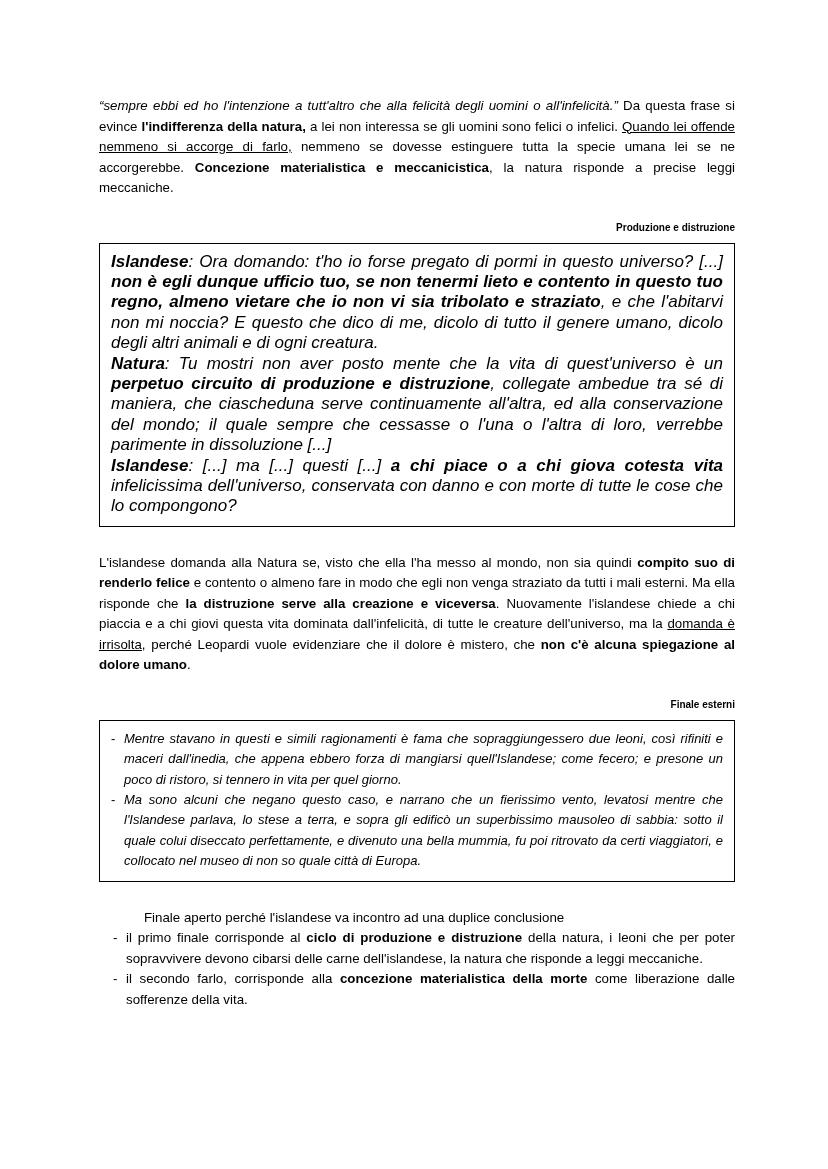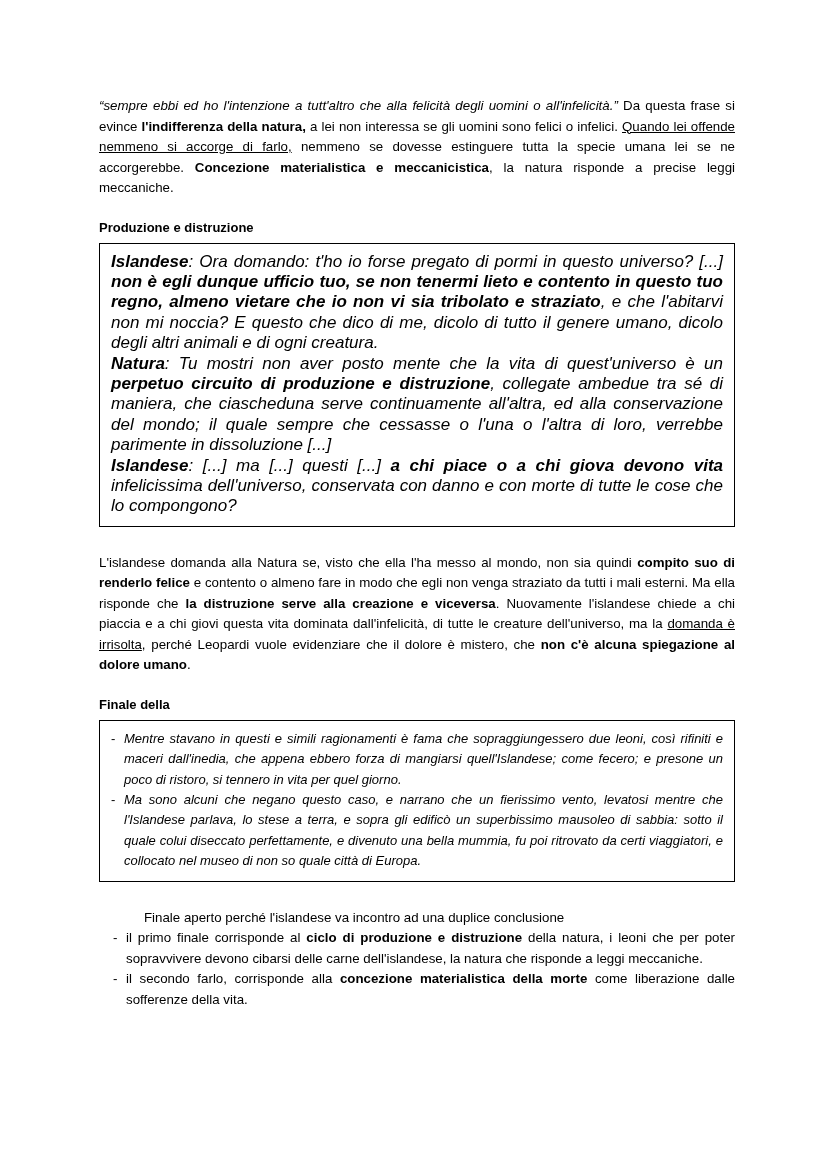--- a/index.html
+++ b/index.html
@@ -28,24 +28,25 @@
     text-align: justify;
     text-justify: inter-word;
   }
   .para b { font-weight: bold; }
   .para i { font-style: italic; }
   .para u { text-decoration: underline; }
   .gap-md { height: 20px; }
   .gap-lg { height: 26px; }
 
   .section-heading {
-    font-size: 13px;
+    font-size: 10px;
     font-weight: bold;
     line-height: 18px;
     margin: 0 0 6px 0;
+    text-align: right;
   }
 
   .quote-box {
     border: 1.6px solid #000000;
     padding: 8px 11px 9px 11px;
   }
   .quote-box .qline {
     margin: 0;
     font-size: 17px;
     line-height: 20.4px;
@@ -99,30 +100,30 @@
 
     <div class="para"><i style="font-style: italic;">“sempre ebbi ed ho l'intenzione a tutt'altro che alla felicità degli uomini o all'infelicità.”</i><span class="rom"> Da questa frase si evince </span><b class="rom">l'indifferenza della natura,</b><span class="rom"> a lei non interessa se gli uomini sono felici o infelici. </span><u class="rom">Quando lei offende nemmeno si accorge di farlo,</u><span class="rom">  nemmeno se dovesse estinguere tutta la specie umana lei se ne accorgerebbe. </span><b class="rom">Concezione materialistica e meccanicistica</b><span class="rom">, la natura risponde a precise leggi meccaniche.</span></div>
 
     <div class="gap-md"></div>
 
     <div class="section-heading">Produzione e distruzione</div>
 
     <div class="quote-box">
       <div class="qline"><span class="speaker">Islandese</span><i style="font-style: italic;">: Ora domando: t'ho io forse pregato di pormi in questo universo? [...] </i><b style="font-style: italic;">non è egli dunque ufficio tuo, se non tenermi lieto e contento in questo tuo regno, almeno vietare che io non vi sia tribolato e straziato</b><i style="font-style: italic;">, e che l'abitarvi non mi noccia? E questo che dico di me, dicolo di tutto il genere umano, dicolo degli altri animali e di ogni creatura.</i></div>
       <div class="qline"><span class="speaker">Natura</span><i style="font-style: italic;">: Tu mostri non aver posto mente che la vita di quest'universo è un </i><b style="font-style: italic;">perpetuo circuito di produzione e distruzione</b><i style="font-style: italic;">, collegate ambedue tra sé di maniera, che ciascheduna serve continuamente all'altra, ed alla conservazione del mondo; il quale sempre che cessasse o l'una o l'altra di loro, verrebbe parimente in dissoluzione [...]</i></div>
-      <div class="qline"><span class="speaker">Islandese</span><i style="font-style: italic;">: [...] ma [...] questi [...] </i><b style="font-style: italic;">a chi piace o a chi giova devono vita</b><i style="font-style: italic;"> infelicissima dell'universo, conservata con danno e con morte di tutte le cose che lo compongono?</i></div>
+      <div class="qline"><span class="speaker">Islandese</span><i style="font-style: italic;">: [...] ma [...] questi [...] </i><b style="font-style: italic;">a chi piace o a chi giova cotesta vita</b><i style="font-style: italic;"> infelicissima dell'universo, conservata con danno e con morte di tutte le cose che lo compongono?</i></div>
     </div>
 
     <div class="gap-lg"></div>
 
     <div class="para"><span class="rom">L'islandese domanda alla Natura se, visto che ella l'ha messo al mondo, non sia quindi </span><b class="rom">compito suo di renderlo felice</b><span class="rom"> e contento o almeno fare in modo che egli non venga straziato da tutti i mali esterni. Ma ella risponde che </span><b class="rom">la distruzione serve alla creazione e viceversa</b><span class="rom">. Nuovamente l'islandese chiede a chi piaccia e a chi giovi questa vita dominata dall'infelicità, di tutte le creature dell'universo, ma la </span><u class="rom">domanda è irrisolta</u><span class="rom">, perché Leopardi vuole evidenziare che il dolore è mistero, che </span><b class="rom">non c'è alcuna spiegazione al dolore umano</b><span class="rom">.</span></div>
 
     <div class="gap-md"></div>
 
-    <div class="section-heading">Finale della</div>
+    <div class="section-heading">Finale esterni</div>
 
     <div class="quote-box">
       <div class="dash-item">
         <span class="bullet-dash">-</span>
         <span>Mentre stavano in questi e simili ragionamenti è fama che sopraggiungessero due leoni, così rifiniti e maceri dall'inedia, che appena ebbero forza di mangiarsi quell'Islandese; come fecero; e presone un poco di ristoro, si tennero in vita per quel giorno.</span>
       </div>
       <div class="dash-item">
         <span class="bullet-dash">-</span>
         <span>Ma sono alcuni che negano questo caso, e narrano che un fierissimo vento, levatosi mentre che l'Islandese parlava, lo stese a terra, e sopra gli edificò un superbissimo mausoleo di sabbia: sotto il quale colui diseccato perfettamente, e divenuto una bella mummia, fu poi ritrovato da certi viaggiatori, e collocato nel museo di non so quale città di Europa.</span>
       </div>

